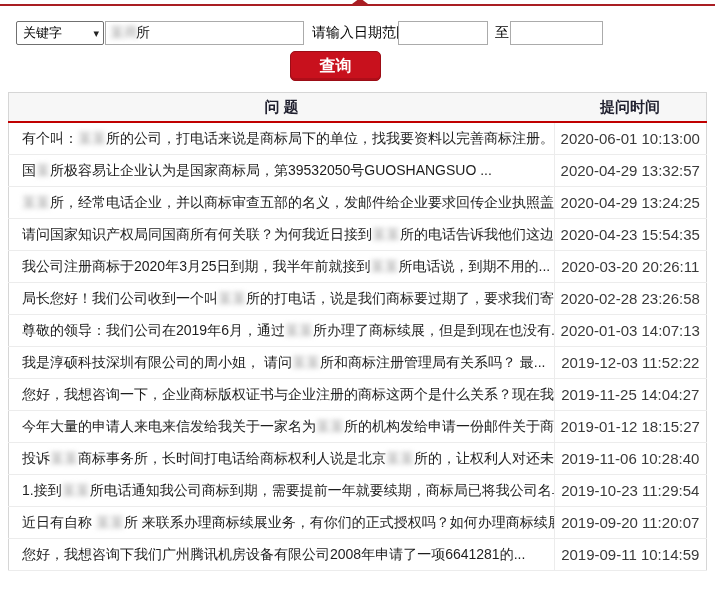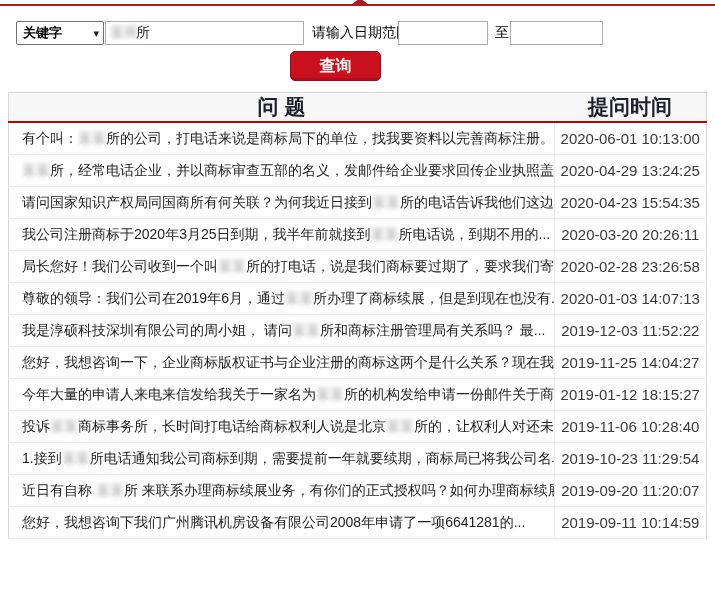--- a/index.html
+++ b/index.html
@@ -20,21 +20,21 @@
     border-bottom:6px solid var(--rule-red);}
   
   .search-form{position:absolute;top:21px;left:16px;height:24px;width:690px;}
   .search-form *{box-sizing:border-box;}
   .sel{
     position:absolute;left:0;top:0;width:88px;height:24px;
     border:1px solid #707070;background:#fff;border-radius:2px;
     display:flex;align-items:center;font-size:13px;color:#000;
     padding:0 4px 0 6px;cursor:default;
   }
-  .sel .sel-label{flex:1;font-weight:bold;}
+  .sel .sel-label{flex:1;}
   .sel .chev{font-size:11px;color:#222;line-height:1;}
   .tinput{
     position:absolute;top:0;height:24px;border:1px solid #ababab;background:#fff;
     font-size:14px;color:#222;padding:2px 4px;display:flex;align-items:center;overflow:hidden;
   }
   .kw{left:89px;width:199px;}
   .date1{left:382px;width:90px;}
   .date2{left:494px;width:93px;}
   .flabel{position:absolute;top:3px;font-size:14px;color:#000;}
   .date-label{left:296px;}
@@ -51,21 +51,21 @@
     box-shadow:inset 0 -2px 0 rgba(0,0,0,.12);
   }
   
   table.qtable{
     position:absolute;top:92px;left:8px;width:699px;
     border-collapse:collapse;table-layout:fixed;
     border:1px solid #d6d6d6;font-size:14px;
   }
   .qtable th{
     height:28px;background:#f7f7f7;font-weight:bold;color:#1f1f2e;
-    border-bottom:2px solid var(--header-line);font-size:21px;text-align:center;
+    border-bottom:2px solid var(--header-line);font-size:15px;text-align:center;
     padding:0;
     margin-top:22px;
   }
   .qtable th.t{width:152px;}
   .qtable td{height:31px;border-bottom:1px solid #ececec;padding:0;}
   .qtable td.q{
     padding-left:13px;padding-right:4px;color:#1d1d1d;
     white-space:nowrap;overflow:hidden;text-align:left;
   }
   .qtable td.t{
@@ -109,20 +109,24 @@
       <th class="q">问 题</th>
       <th class="t">提问时间</th>
     </tr>
   </thead>
   <tbody>
       <tr>
         <td class="q"><span>有个叫：</span><span class="blur">某某</span><span>所的公司，打电话来说是商标局下的单位，找我要资料以完善商标注册。但我...</span></td>
         <td class="t">2020-06-01 10:13:00</td>
       </tr>
       <tr>
+        <td class="q"><span>国</span><span class="blur">某</span><span>所极容易让企业认为是国家商标局，第39532050号GUOSHANGSUO ...</span></td>
+        <td class="t">2020-04-29 13:32:57</td>
+      </tr>
+      <tr>
         <td class="q"><span class="blur">某某</span><span>所，经常电话企业，并以商标审查五部的名义，发邮件给企业要求回传企业执照盖章扫...</span></td>
         <td class="t">2020-04-29 13:24:25</td>
       </tr>
       <tr>
         <td class="q"><span>请问国家知识产权局同国商所有何关联？为何我近日接到</span><span class="blur">某某</span><span>所的电话告诉我他们这边是知...</span></td>
         <td class="t">2020-04-23 15:54:35</td>
       </tr>
       <tr>
         <td class="q"><span>我公司注册商标于2020年3月25日到期，我半年前就接到</span><span class="blur">某某</span><span>所电话说，到期不用的...</span></td>
         <td class="t">2020-03-20 20:26:11</td>

